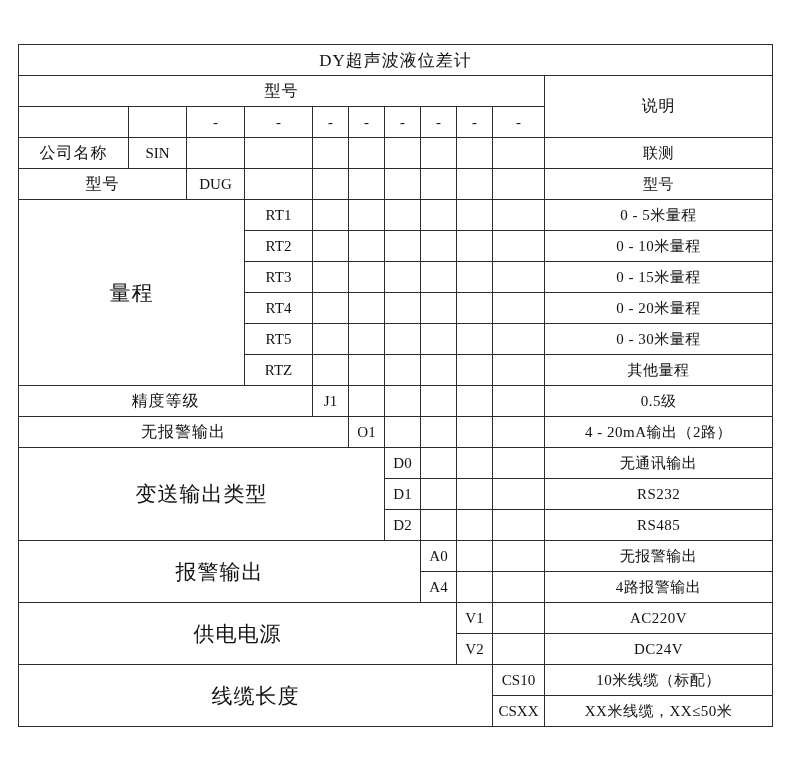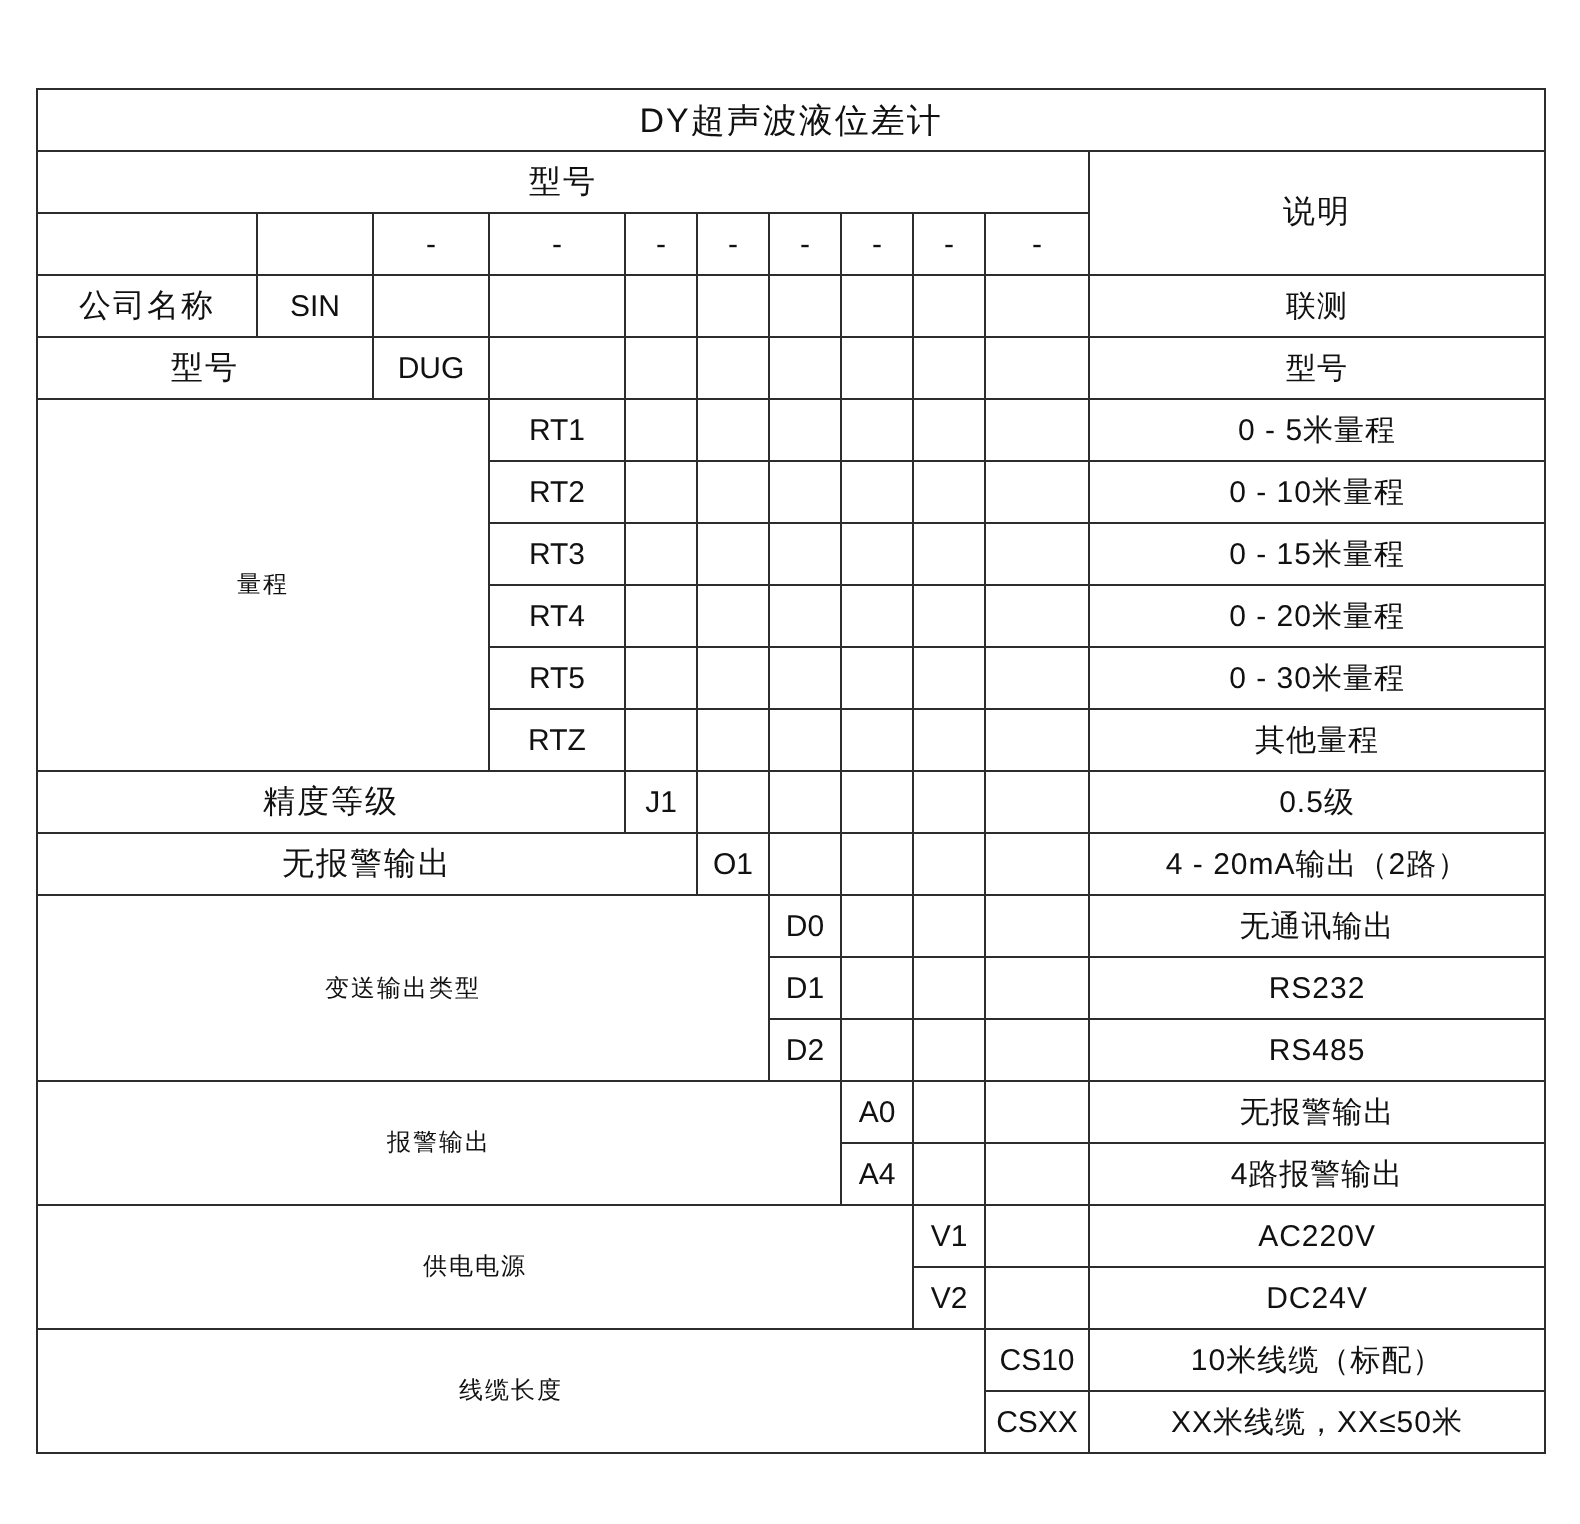--- a/index.html
+++ b/index.html
@@ -11,20 +11,21 @@
     width: 790px;
     height: 762px;
     font-family: "Liberation Sans", "DejaVu Sans", sans-serif;
     color: #111111;
   }
   #sheet {
     position: relative;
     width: 790px;
     height: 762px;
     box-sizing: border-box;
+    font-family: Liberation Serif, serif;
   }
   table.spec {
     position: absolute;
     left: 18px;
     top: 44px;
     width: 754px;
     border-collapse: collapse;
     table-layout: fixed;
     font-size: 15px;
   }
@@ -60,21 +61,21 @@
   }
   td.dash {
     font-size: 15px;
     color: #111111;
   }
   td.code {
     font-size: 15px;
     margin-left: 12px;
   }
   td.tall {
-    font-size: 12px;
+    font-size: 21px;
   }
 </style>
 </head>
 <body>
 
 <div id="sheet">
   <table class="spec">
     <colgroup>
       <col style="width:110px">
       <col style="width:58px">

